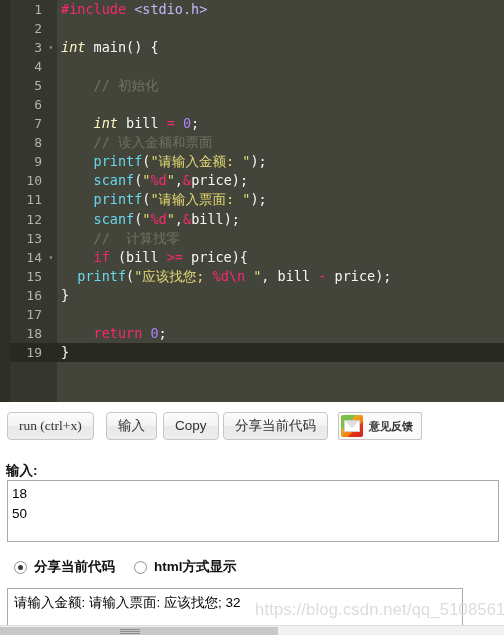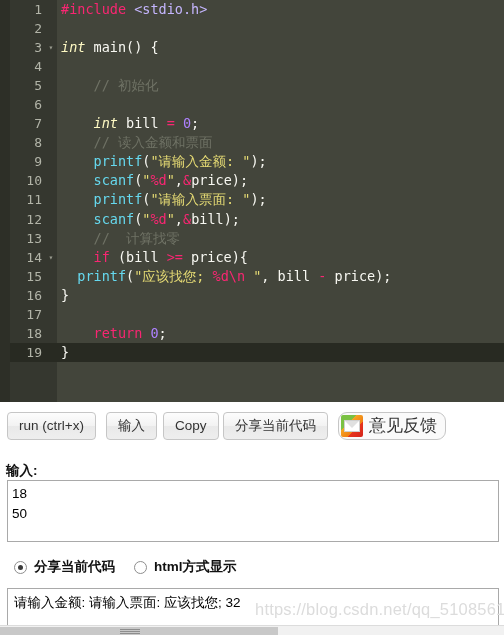--- a/index.html
+++ b/index.html
@@ -122,30 +122,31 @@
     line-height: 26px;
     cursor: pointer;
     white-space: nowrap;
   }
   .btn-feedback {
     position: absolute;
     top: 10px;
     height: 28px;
     box-sizing: border-box;
     border: 1px solid #c6c6c6;
-    border-radius: 9px;
+    border-radius: 2px;
     background: #fafafa;
-    font-size: 17px;
+    font-size: 11px;
     line-height: 26px;
     padding: 0 8px 0 2px;
     display: flex;
     align-items: center;
     gap: 6px;
     cursor: pointer;
     color: #333;
+    font-weight: bold;
   }
   .mail-icon {
     width: 22px; height: 22px;
     border-radius: 2px;
     background: linear-gradient(135deg, #7ac143 0%, #7ac143 34%, #f5a623 35%, #f07f13 64%, #e8341c 65%, #d2231a 100%);
     position: relative;
     flex: 0 0 auto;
   }
   .mail-icon::before {
     content: "";
@@ -221,21 +222,21 @@
     width: 5px; height: 5px;
     border-radius: 50%;
     background: #3b3b3b;
   }
   .radio-label { cursor: pointer; margin-right: 12px; }
 
   
   .output-box {
     position: absolute;
     left: 7px; top: 588px;
-    width: 492px;
+    width: 456px;
     height: 38px;
     box-sizing: border-box;
     border: 1px solid #a9a9a9;
     border-bottom: none;
     background: #fff;
     padding: 5px 6px;
     font-size: 13.5px;
     color: #000;
     overflow: hidden;
     white-space: pre;
@@ -297,21 +298,21 @@
       <div class="row"><div class="ln-bg"></div><div class="code-bg"></div><span class="ln">14</span><span class="fold">▾</span><span class="code"><span class="k-plain">    </span><span class="k-op">if</span><span class="k-plain"> (bill </span><span class="k-op">&gt;=</span><span class="k-plain"> price){</span></span></div>
       <div class="row"><div class="ln-bg"></div><div class="code-bg"></div><span class="ln">15</span><span class="code"><span class="k-plain">  </span><span class="k-fn">printf</span><span class="k-plain">(</span><span class="k-str">"应该找您; </span><span class="k-esc">%d\n</span><span class="k-str"> "</span><span class="k-plain">, bill </span><span class="k-op">-</span><span class="k-plain"> price);</span></span></div>
       <div class="row"><div class="ln-bg"></div><div class="code-bg"></div><span class="ln">16</span><span class="code"><span class="k-plain">}</span></span></div>
       <div class="row"><div class="ln-bg"></div><div class="code-bg"></div><span class="ln">17</span><span class="code"></span></div>
       <div class="row"><div class="ln-bg"></div><div class="code-bg"></div><span class="ln">18</span><span class="code"><span class="k-plain">    </span><span class="k-op">return</span><span class="k-plain"> </span><span class="k-num">0</span><span class="k-plain">;</span></span></div>
       <div class="row active"><div class="ln-bg"></div><div class="code-bg"></div><span class="ln">19</span><span class="code"><span class="k-plain">}</span></span></div>
     </div>
 </div>
 
 <div class="toolbar">
-  <button class="btn" style="left:7px;">run (ctrl+x)</button>
+  <button class="btn" style="left:7px;font-family:Liberation Serif, serif;">run (ctrl+x)</button>
   <button class="btn" style="left:106px;">输入</button>
   <button class="btn" style="left:163px;text-align:center;">Copy</button>
   <button class="btn" style="left:223px;">分享当前代码</button>
   <div class="btn-feedback" style="left:338px;">
     <span class="mail-icon"></span>
     <span>意见反馈</span>
   </div>
 </div>
 
 <div class="input-label">输入:</div>

